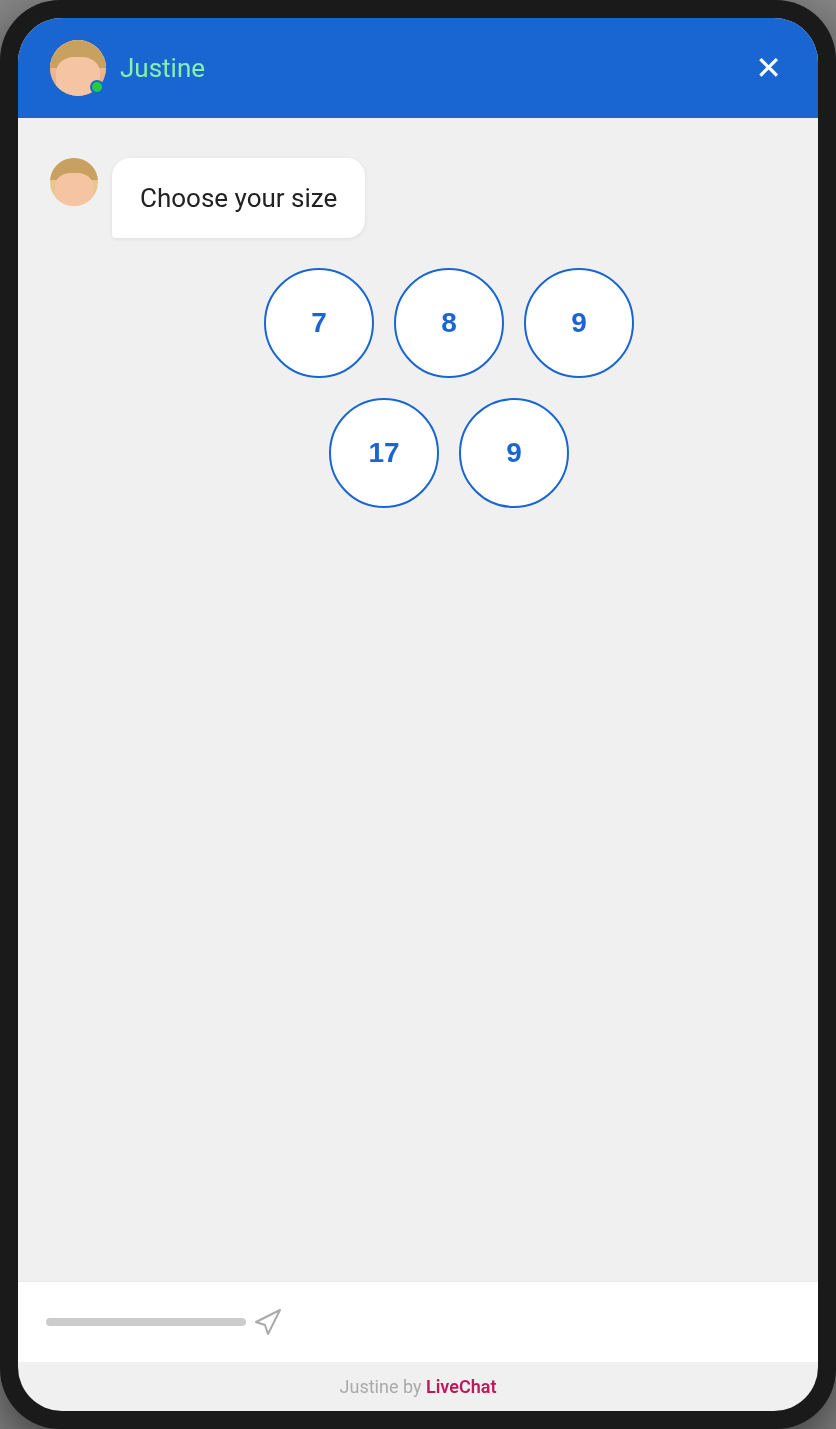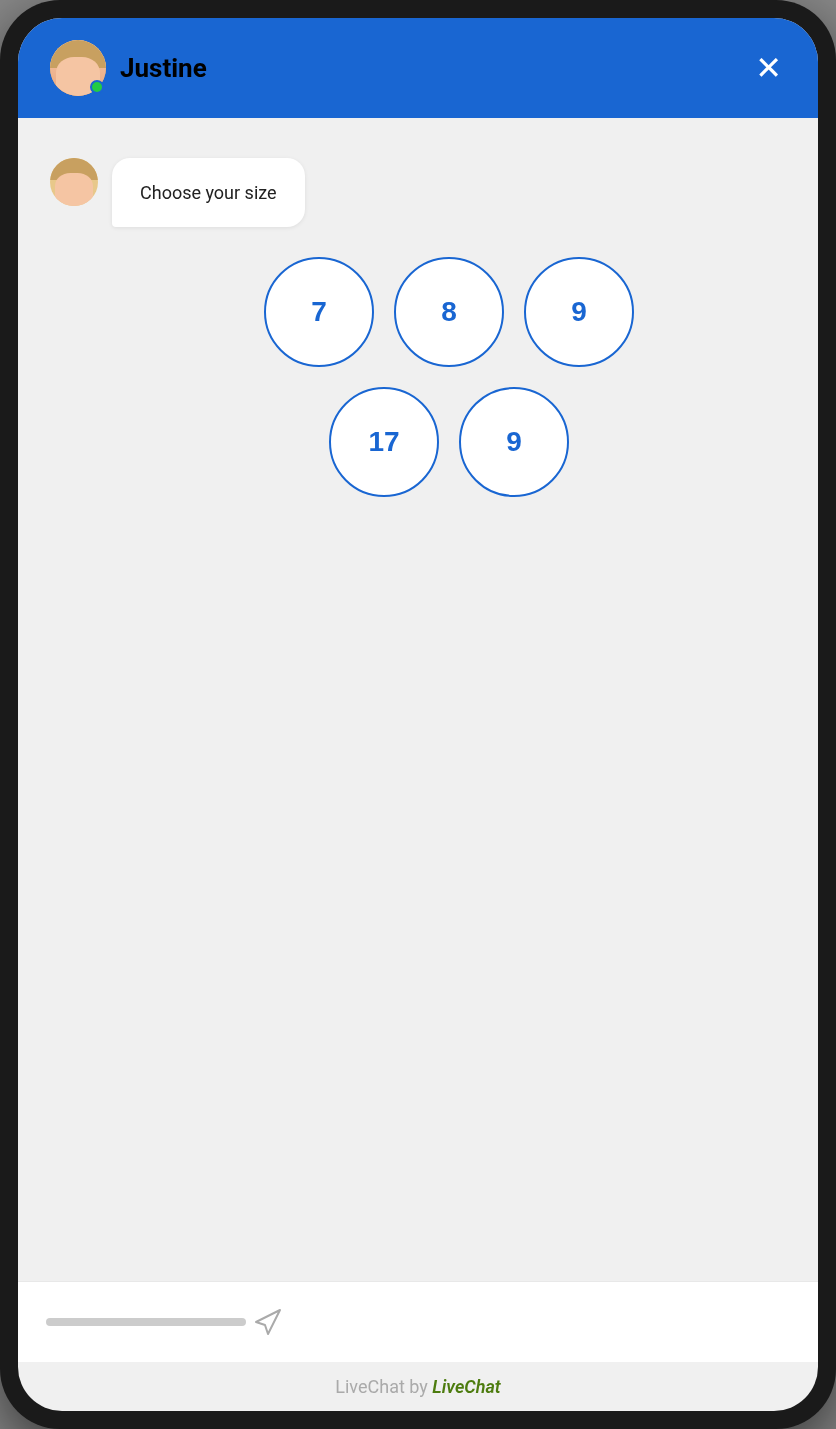--- a/index.html
+++ b/index.html
@@ -106,23 +106,23 @@
       bottom: 2px;
       right: 2px;
       width: 14px;
       height: 14px;
       background: #22cc44;
       border-radius: 50%;
       border: 2px solid #1966d2;
     }
 
     .agent-name {
-      color: #000000;
+      color: #86efac;
       font-size: 26px;
-      font-weight: 700;
+      font-weight: 400;
     }
 
     .close-button {
       background: none;
       border: none;
       color: #ffffff;
       font-size: 32px;
       cursor: pointer;
       line-height: 1;
       padding: 4px;
@@ -178,21 +178,21 @@
 
     .message-bubble {
       background: #ffffff;
       border-radius: 18px 18px 18px 4px;
       padding: 22px 28px;
       max-width: 420px;
       box-shadow: 0 1px 4px rgba(0,0,0,0.08);
     }
 
     .message-text {
-      font-size: 18px;
+      font-size: 26px;
       color: #222222;
       font-weight: 400;
       line-height: 1.4;
     }
 
     .size-options {
       display: flex;
       flex-direction: column;
       align-items: center;
       gap: 20px;
@@ -248,23 +248,22 @@
 
     .powered-by {
       text-align: center;
       padding: 14px;
       font-size: 18px;
       color: #aaaaaa;
       flex-shrink: 0;
     }
 
     .powered-by span.brand {
-      color: #4d7c0f;
+      color: #be185d;
       font-weight: 600;
-      font-style: italic;
     }
 
     .input-bar {
       height: 8px;
       width: 200px;
       background: #cccccc;
       border-radius: 4px;
     }
   </style>
 </head>
@@ -318,17 +317,17 @@
     <div class="chat-footer">
       <div class="input-bar"></div>
       <button class="send-button">
         <svg class="send-icon" viewBox="0 0 36 36" fill="none" xmlns="http://www.w3.org/2000/svg">
           <path d="M6 18L30 6L18 30L15 21L6 18Z" stroke="#aaaaaa" stroke-width="2" stroke-linejoin="round" fill="none"></path>
         </svg>
       </button>
     </div>
 
     <div class="powered-by">
-      <span>LiveChat by </span><span class="brand">LiveChat</span>
+      <span>Justine by </span><span class="brand">LiveChat</span>
     </div>
 
   </div>
 </div>
 
 </body></html>

